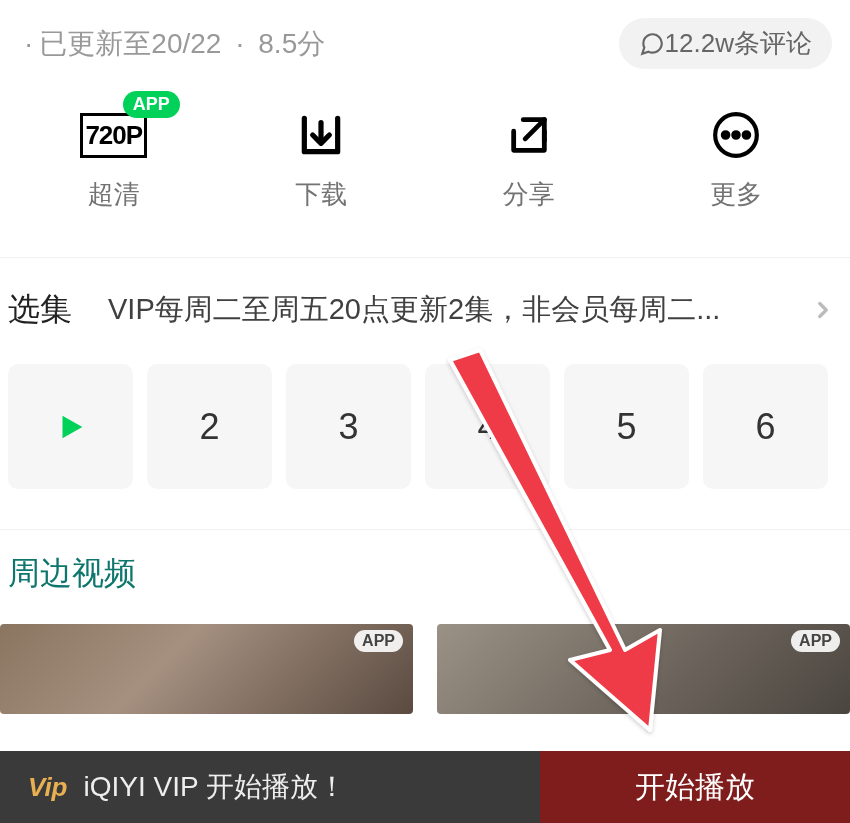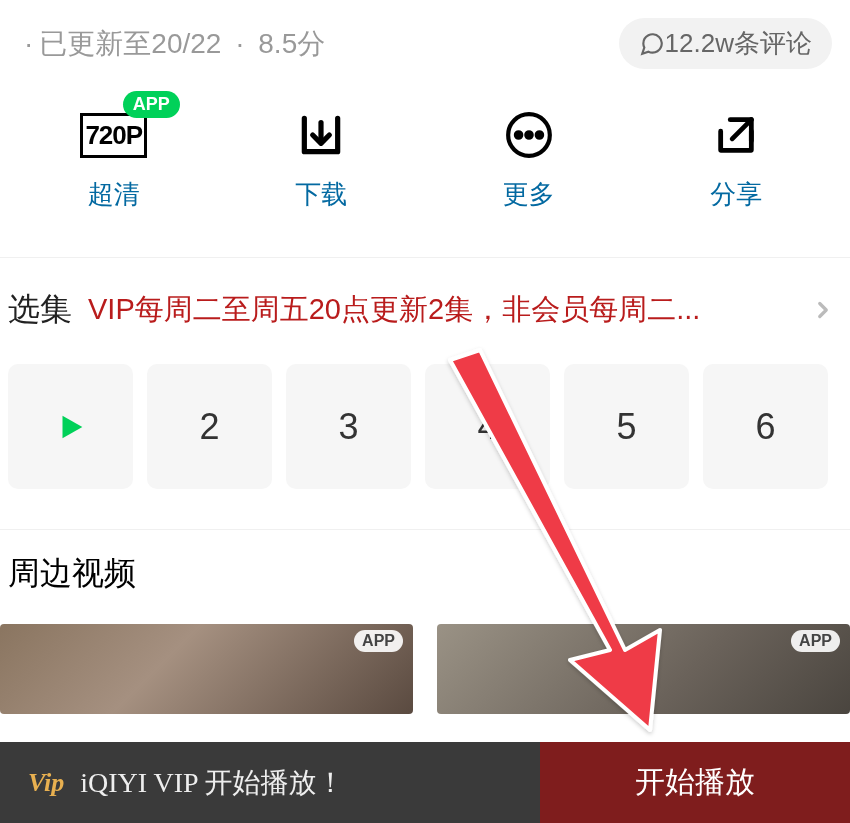--- a/index.html
+++ b/index.html
@@ -58,21 +58,21 @@
     .action-icon-wrap {
       position: relative;
       width: 60px;
       height: 52px;
       display: flex;
       align-items: center;
       justify-content: center;
     }
     .action-label {
       font-size: 26px;
-      color: #0369a1;
+      color: #737373;
     }
     .badge-app {
       position: absolute;
       top: -18px;
       right: -36px;
       background: #00d159;
       color: #fff;
       font-size: 18px;
       font-weight: bold;
       padding: 3px 10px;
@@ -84,29 +84,30 @@
     }
     .episode-header {
       display: flex;
       align-items: center;
       padding: 30px 14px 24px 8px;
     }
     .episode-title {
       font-size: 32px;
       color: #222;
       font-weight: 500;
-      margin-right: 16px;
+      margin-right: 27px;
     }
     .episode-desc {
       font-size: 29px;
-      color: #b91c1c;
+      color: #404040;
       flex: 1;
       white-space: nowrap;
       overflow: hidden;
       text-overflow: ellipsis;
+      margin-left: 9px;
     }
     .chevron {
       margin-left: 8px;
     }
     .episode-list {
       display: flex;
       gap: 14px;
       padding: 8px 8px 40px 8px;
       overflow: hidden;
     }
@@ -122,21 +123,21 @@
       font-size: 36px;
       color: #333;
       font-weight: 500;
     }
     .episode-chip.playing svg {
       width: 34px;
       height: 34px;
     }
     .side-section-title {
       font-size: 32px;
-      color: #000000;
+      color: #0f766e;
       padding: 22px 8px 28px 8px;
     }
     .thumbs-row {
       display: flex;
       gap: 24px;
       padding: 0 0 0 0;
     }
     .thumb {
       flex: 1 1 0;
       height: 90px;
@@ -157,23 +158,22 @@
       font-size: 16px;
       font-weight: bold;
       padding: 2px 8px;
       border-radius: 12px;
     }
     .bottom-bar {
       position: absolute;
       bottom: 0;
       left: 0;
       right: 0;
-      height: 81px;
-      display: flex;
-      font-family: Liberation Serif, serif;
+      height: 72px;
+      display: flex;
     }
     .bottom-left {
       flex: 1;
       background: #3a3a3a;
       display: flex;
       align-items: center;
       padding-left: 28px;
       gap: 16px;
       color: #eee;
       font-size: 28px;
@@ -229,43 +229,43 @@
   </div>
   <div class="action-item">
     <div class="action-icon-wrap">
       <svg width="50" height="50" viewBox="0 0 24 24" fill="none" stroke="#000" stroke-width="2.5" stroke-linecap="round" stroke-linejoin="round">
         <path d="M4 4v16h16V4"></path>
         <path d="M12 6v9"></path>
         <path d="M8 12l4 4 4-4"></path>
       </svg>
     </div>
     <span class="action-label">下载</span>
+  </div>
+  <div class="action-item">
+    <div class="action-icon-wrap">
+      <svg width="46" height="46" viewBox="0 0 24 24" fill="none" stroke="#000" stroke-width="2.5" stroke-linecap="round" stroke-linejoin="round">
+        <path d="M4 10v10h16V10"></path>
+        <path d="M9 4h11"></path>
+        <path d="M20 4v11"></path>
+        <path d="M20 4L10 14"></path>
+      </svg>
+    </div>
+    <span class="action-label">分享</span>
   </div>
   <div class="action-item">
     <div class="action-icon-wrap">
       <svg width="50" height="50" viewBox="0 0 24 24" fill="none" stroke="#000" stroke-width="2">
         <circle cx="12" cy="12" r="10"></circle>
         <circle cx="7" cy="12" r="1.3" fill="#000"></circle>
         <circle cx="12" cy="12" r="1.3" fill="#000"></circle>
         <circle cx="17" cy="12" r="1.3" fill="#000"></circle>
       </svg>
     </div>
     <span class="action-label">更多</span>
   </div>
-  <div class="action-item">
-    <div class="action-icon-wrap">
-      <svg width="46" height="46" viewBox="0 0 24 24" fill="none" stroke="#000" stroke-width="2.5" stroke-linecap="round" stroke-linejoin="round">
-        <path d="M4 10v10h16V10"></path>
-        <path d="M9 4h11"></path>
-        <path d="M20 4v11"></path>
-        <path d="M20 4L10 14"></path>
-      </svg>
-    </div>
-    <span class="action-label">分享</span>
-  </div>
 </div>
 
 <div class="section-divider"></div>
 
 <div class="episode-header">
   <span class="episode-title">选集</span>
   <span class="episode-desc">VIP每周二至周五20点更新2集，非会员每周二...</span>
   <svg class="chevron" width="26" height="26" viewBox="0 0 24 24" fill="none" stroke="#bbb" stroke-width="3" stroke-linecap="round" stroke-linejoin="round">
     <polyline points="9 18 15 12 9 6"></polyline>
   </svg>

